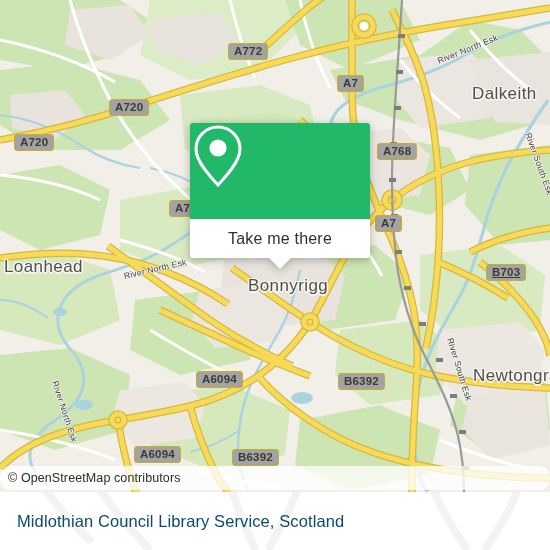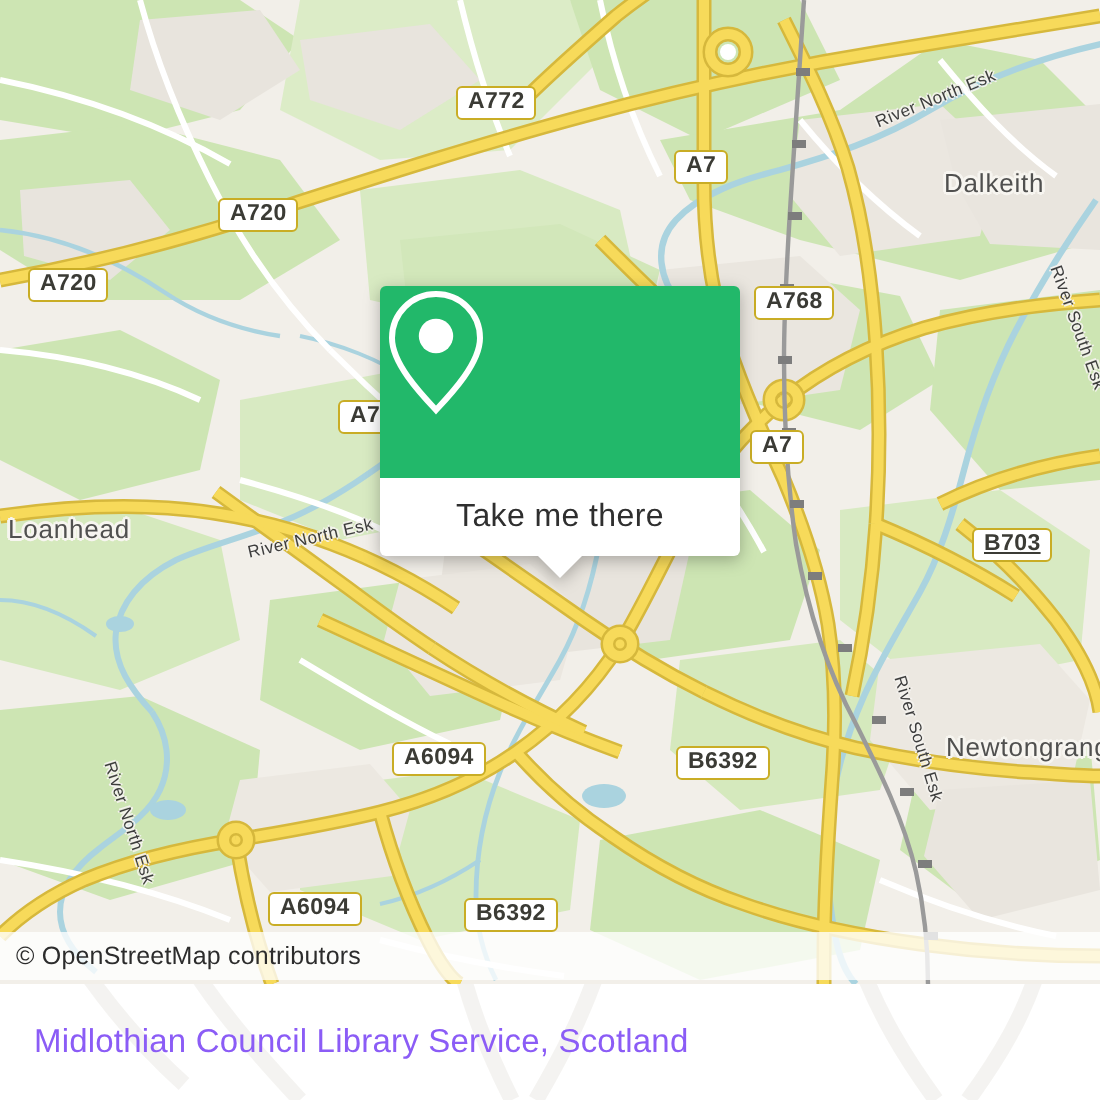--- a/index.html
+++ b/index.html
@@ -20,55 +20,54 @@
     font-family:"Liberation Sans", sans-serif;
     color:#50504f;
     font-size:15px;
     letter-spacing:.4px;
     white-space:nowrap;
     text-shadow:
       1.5px 0 #f7f5f0,-1.5px 0 #f7f5f0,0 1.5px #f7f5f0,0 -1.5px #f7f5f0,
       1px 1px #f7f5f0,-1px -1px #f7f5f0,1px -1px #f7f5f0,-1px 1px #f7f5f0;
     pointer-events:none;
   }
-  .city-label.big{font-size:13px;}
+  .city-label.big{font-size:17px;}
 
   .river-label{
     position:absolute;
     font-family:"Liberation Sans", sans-serif;
     color:#3d3d3d;
     font-size:8.5px;
     white-space:nowrap;
     letter-spacing:.3px;
     text-shadow:1px 0 #f4f2ee,-1px 0 #f4f2ee,0 1px #f4f2ee,0 -1px #f4f2ee;
     pointer-events:none;
   }
 
   
   .shield{
     position:absolute;
-    background:#ffffff;
+    background:#a3a3a3;
     border:1.3px solid #c9ad25;
     border-radius:3px;
     color:#3b3b35;
     font-family:"Liberation Sans", sans-serif;
     font-size:11.5px;
     font-weight:bold;
     letter-spacing:.2px;
     padding:1px 5px 2px 5px;
     line-height:12px;
     white-space:nowrap;
     box-sizing:border-box;
   }
 
   
   #popup{
     position:absolute;left:190px;top:123px;width:180px;
     filter:drop-shadow(0 2px 4px rgba(0,0,0,.28));
-    margin-top:20px;
   }
   #popup .pop-green{
     background:#22b86a;height:96px;
     border-radius:3px 3px 0 0;
     display:flex;align-items:center;justify-content:center;
   }
   #popup .pop-white{
     background:#ffffff;height:39px;
     border-radius:0 0 3px 3px;
     display:flex;align-items:center;justify-content:center;
@@ -82,41 +81,41 @@
     width:0;height:0;
     border-left:11px solid transparent;
     border-right:11px solid transparent;
     border-top:11px solid #ffffff;
   }
 
   
   #osm-bar{
     position:absolute;left:0;top:466px;width:550px;height:24px;
     background:rgba(255,255,255,.78);
-    display:flex;align-items:center;
+    display:flex;align-items:center;border-radius:11px;
   }
   #osm-bar .osm-text{
     font-family:"Liberation Sans", sans-serif;
     font-size:12.5px;color:#2c2c2c;padding-left:8px;letter-spacing:.1px;
   }
 
   
   #footer{
     position:absolute;left:0;top:492px;width:550px;height:58px;
     background:#ffffff;
     display:flex;align-items:center;justify-content:space-between;
     overflow:hidden;
   }
   #footer .ghost{
     position:absolute;left:0;top:0;width:550px;height:58px;opacity:.55;
   }
   #footer .place-name{
     position:relative;
     font-family:"Liberation Sans", sans-serif;
-    font-size:16.5px;color:#8b5cf6;letter-spacing:.1px;
+    font-size:16.5px;color:#0c4a6e;letter-spacing:.1px;
     padding-left:17px;white-space:nowrap;
   }
   #brand{
     position:relative;display:flex;align-items:center;padding-right:16px;
   }
   #brand .brand-word{
     font-family:"Liberation Sans", sans-serif;
     font-size:33px;color:#151515;letter-spacing:-1.1px;
     line-height:33px;margin-left:1px;font-weight:normal;
   }
@@ -305,20 +304,21 @@
             <rect x="450" y="394" width="7" height="4"></rect>
             <rect x="459" y="430" width="7" height="4"></rect>
             <rect x="462" y="466" width="7" height="4"></rect>
           </g>
         </g>
       </g>
     </svg>
 
     <div class="city-label big" style="left:472px;top:84px;">Dalkeith</div>
     <div class="city-label big" style="left:4px;top:244px;margin-top:13px;">Loanhead</div>
+    <div class="city-label big" style="left:248px;top:276px;">Bonnyrigg</div>
     <div class="city-label big" style="left:473px;top:366px;">Newtongrange</div>
 
     <div class="river-label" style="left:438px;top:56px;transform:rotate(-22deg);transform-origin:0 50%;">River North Esk</div>
     <div class="river-label" style="left:528px;top:128px;transform:rotate(70deg);transform-origin:0 50%;">River South Esk</div>
     <div class="river-label" style="left:124px;top:271px;transform:rotate(-13deg);transform-origin:0 50%;">River North Esk</div>
     <div class="river-label" style="left:55px;top:376px;transform:rotate(72deg);transform-origin:0 50%;">River North Esk</div>
     <div class="river-label" style="left:450px;top:333px;transform:rotate(73deg);transform-origin:0 50%;">River South Esk</div>
 
     <div class="shield" style="left:228px;top:43px;">A772</div>
     <div class="shield" style="left:109px;top:99px;">A720</div>

